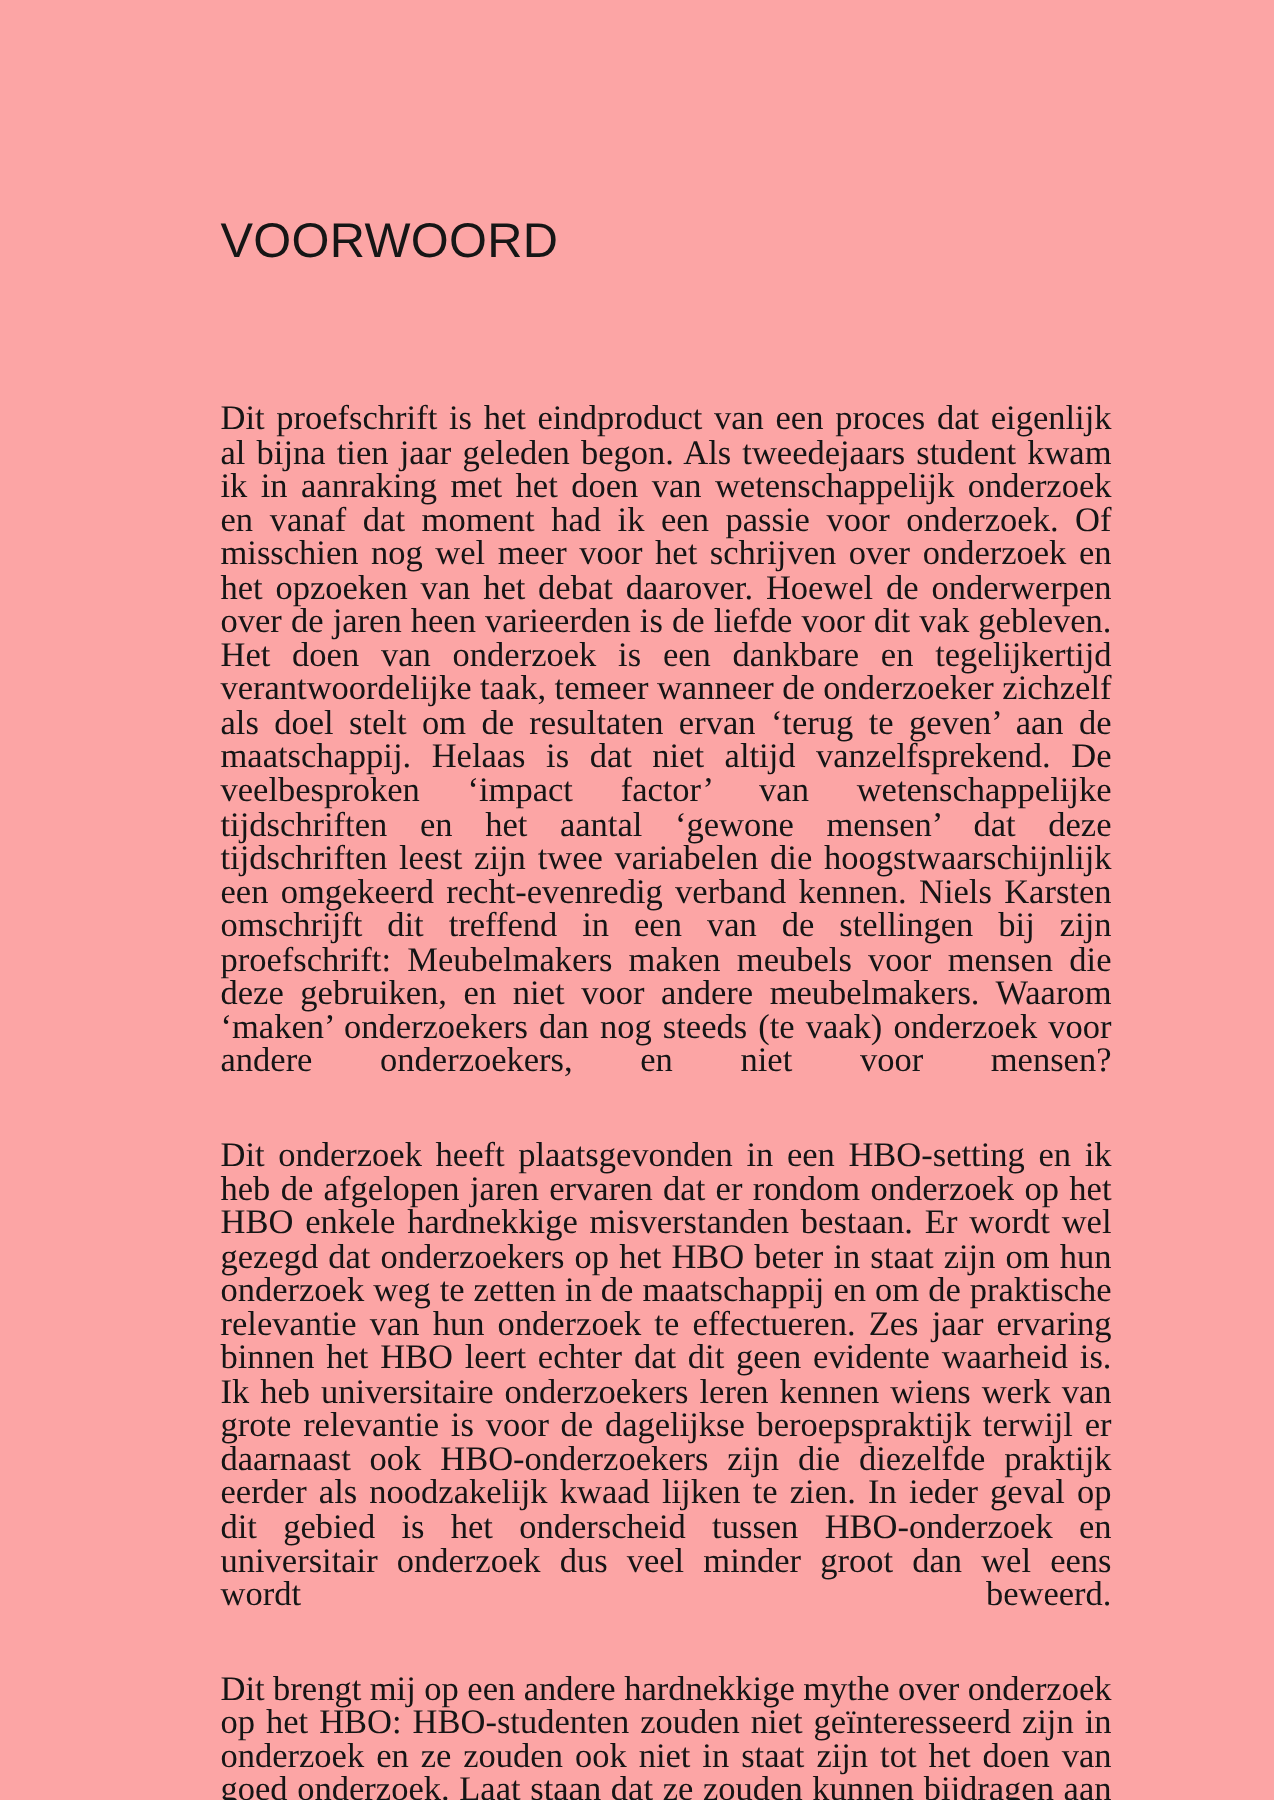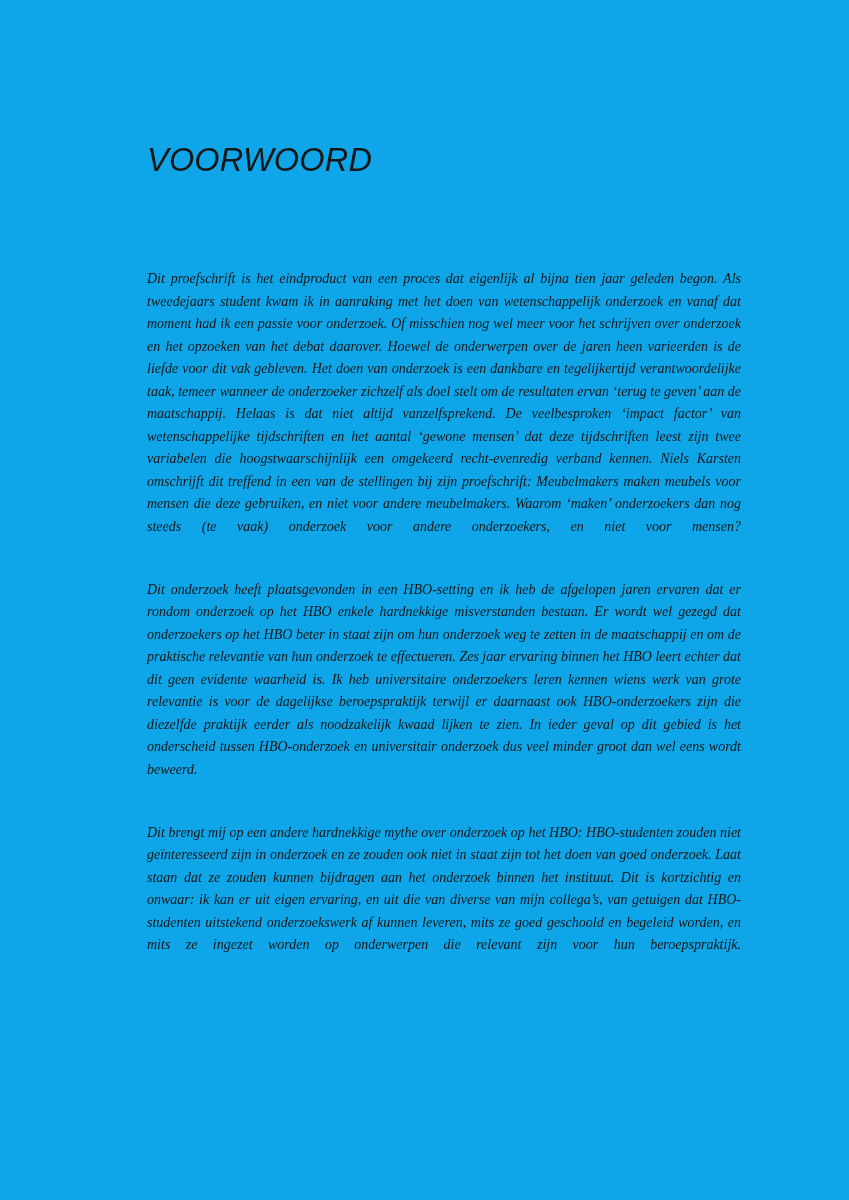--- a/index.html
+++ b/index.html
@@ -12,23 +12,22 @@
     height: 1200px;
     background: #ffffff;
     font-family: "Liberation Serif", "DejaVu Serif", serif;
     overflow: hidden;
   }
 
   .page {
     position: relative;
     width: 849px;
     height: 1200px;
-    background: #0ea5e9;
+    background: #fca5a5;
     box-sizing: border-box;
-    font-style: italic;
   }
 
   .page-title {
     position: absolute;
     left: 147px;
     top: 121px;
     font-family: "Liberation Sans", "DejaVu Sans", sans-serif;
     font-size: 32.5px;
     font-weight: 400;
     letter-spacing: 0.2px;
@@ -38,21 +37,21 @@
   }
 
   .body-block {
     position: absolute;
     left: 147px;
     top: 268px;
     width: 594px;
   }
 
   .para {
-    font-size: 14px;
+    font-size: 23px;
     line-height: 22.55px;
     color: #151515;
     text-align: justify;
     text-justify: inter-word;
     margin: 0 0 17.5px 0;
     -webkit-hyphens: none;
     hyphens: none;
     word-spacing: -0.1px;
   }
 

